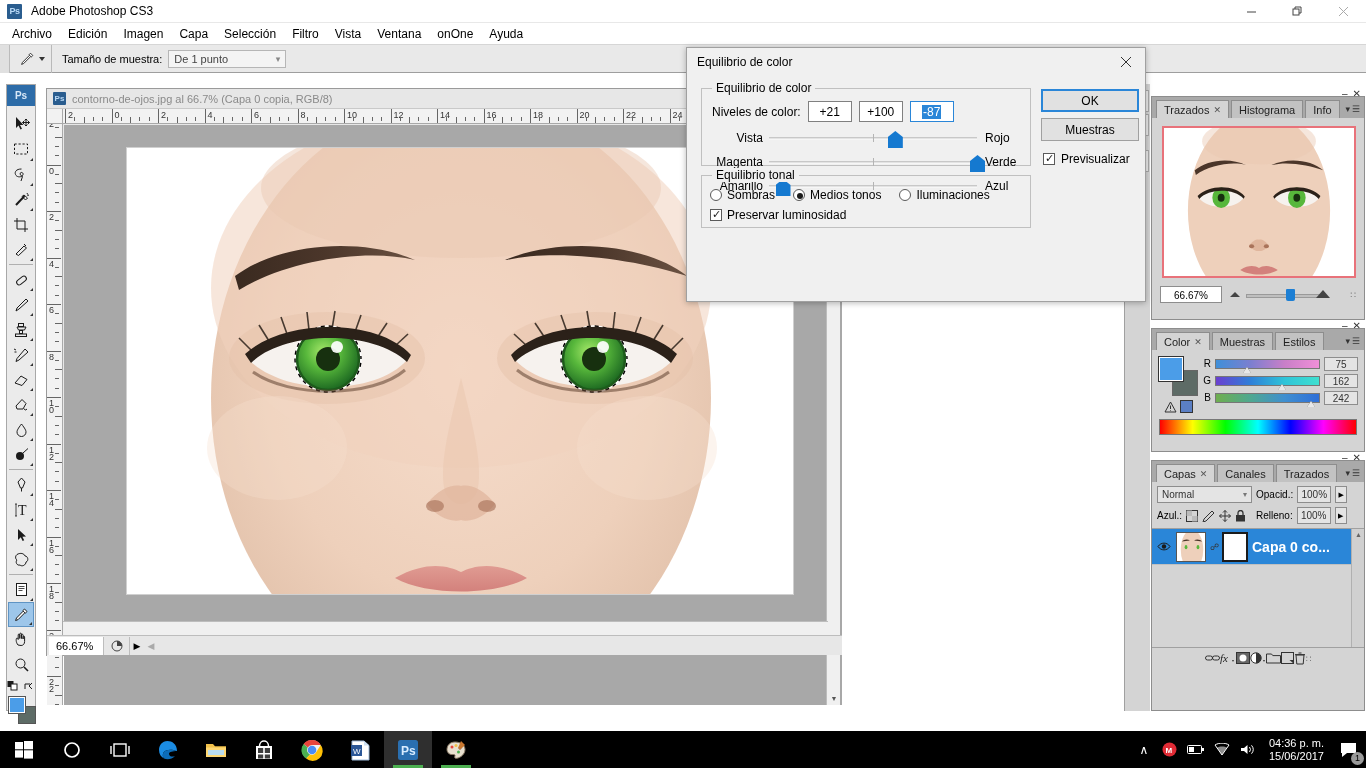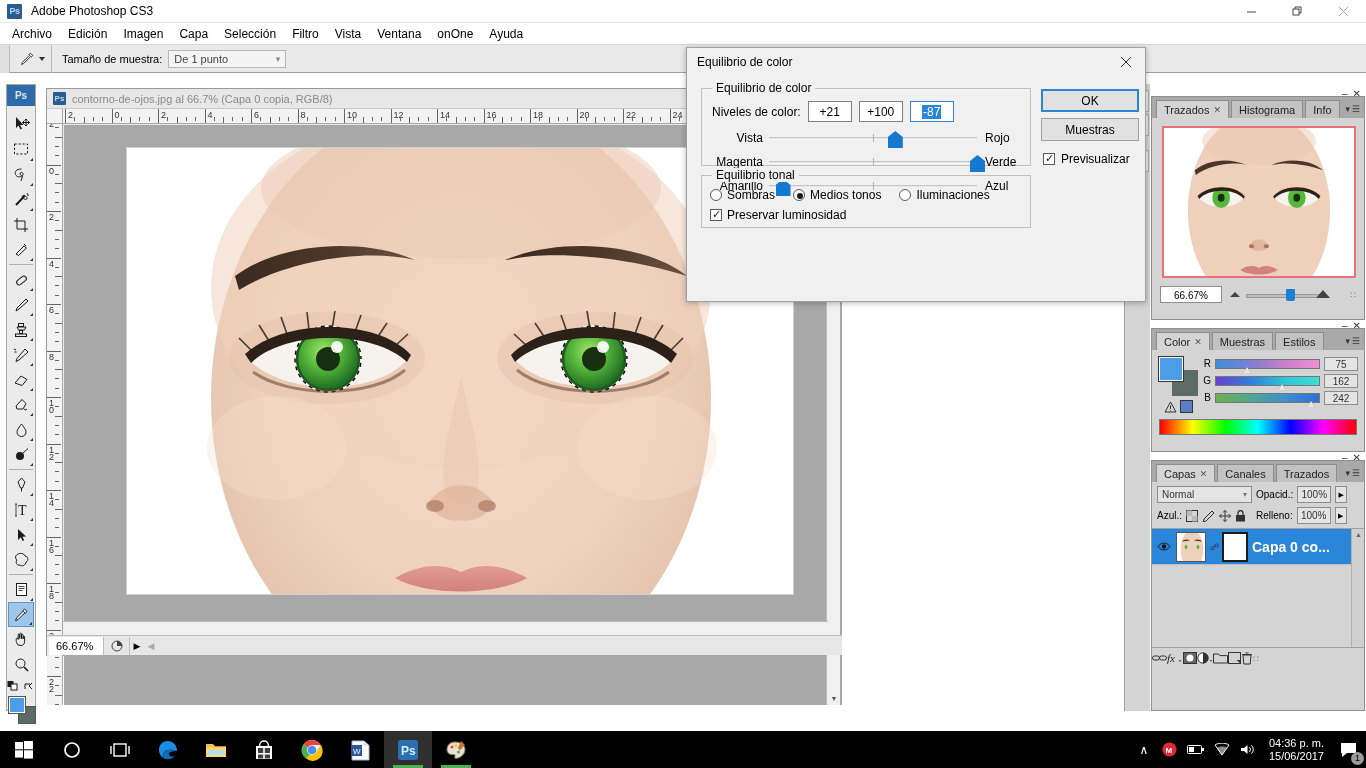--- a/index.html
+++ b/index.html
@@ -245,21 +245,21 @@
   .layer-row.sel { background:#2a86d8; }
   .layer-row.sel .lname { color:#fff; font-weight:bold; }
   .eye { width:17px; display:flex; align-items:center; justify-content:center; }
   .lthumb { width:30px;height:30px;border:1px solid #555; overflow:hidden;
     position:relative; background:#e8cdbd; }
   .lthumb.mask { background:#fff; width:26px; border:2px solid #1b1b1b; }
   .lname { font-size:14px; color:#111;text-align:center; }
   .chain { font-size:9px; color:#333; width:8px; text-align:center;}
   .lay-scroll { position:absolute; right:0; top:0; width:13px; height:100%;
     background:#d0d0d0; border-left:1px solid #b0b0b0; }
-  .lay-foot { display:flex; align-items:center; justify-content:flex-start;
+  .lay-foot { display:flex; align-items:center; justify-content:center;
     height:22px; padding:0 0; }
 
   
   .dialog {
     position:absolute; left:686px; top:47px; width:460px; height:255px;
     background:#f0f0f0; border:1px solid #a0a0a0;
     box-shadow:0 1px 6px rgba(0,0,0,0.28); z-index:50;
   }
   .dlg-title {
     height:28px; background:#f0f0f0; display:flex; align-items:center;

